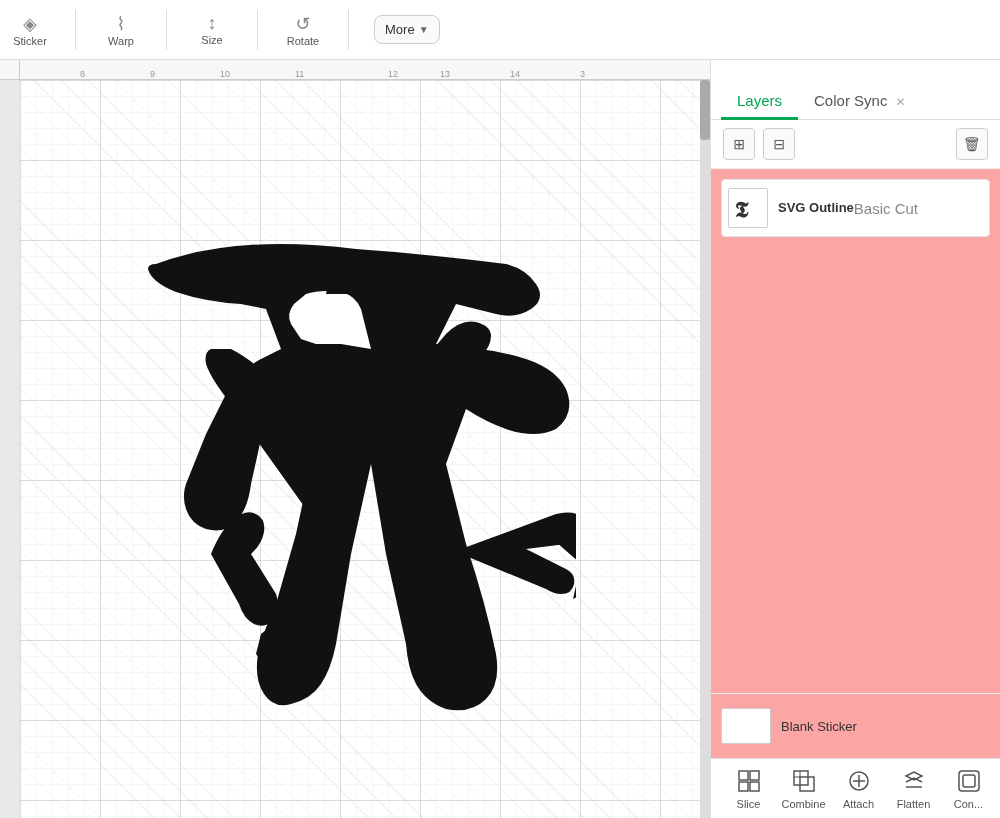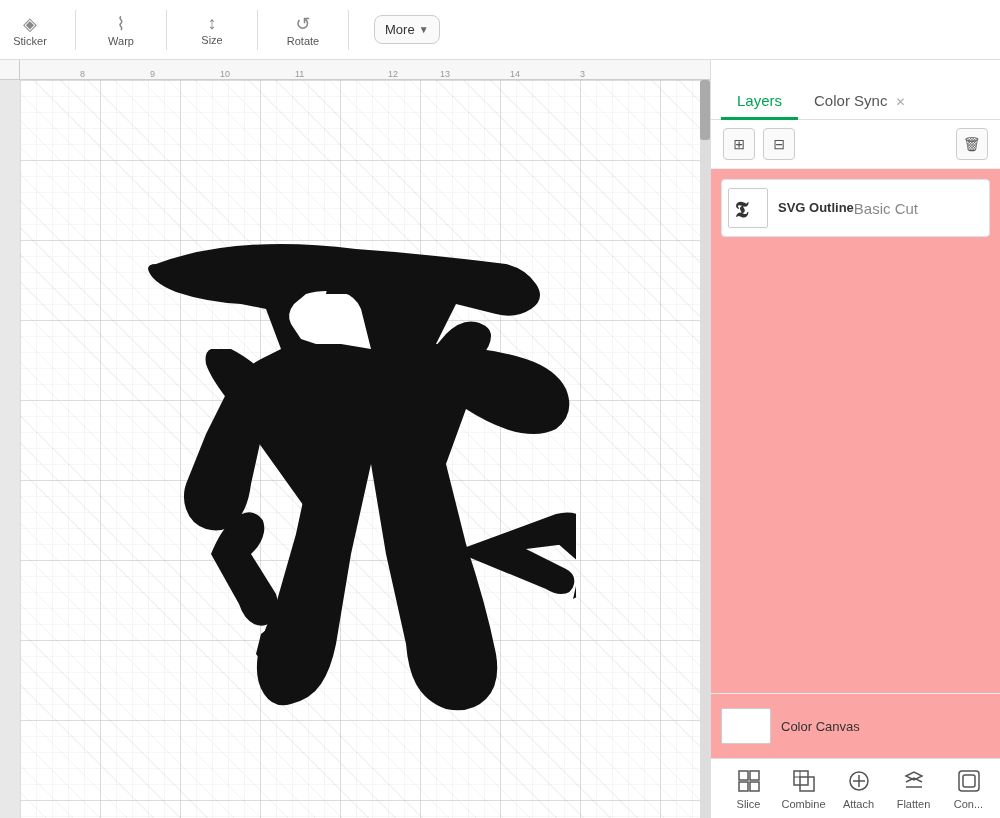--- a/index.html
+++ b/index.html
@@ -431,21 +431,21 @@
         <div class="layer-info">
           <span class="layer-name">SVG Outline</span>
           <span class="layer-sub">Basic Cut</span>
         </div>
       </div>
     </div>
 
     <div class="blank-canvas-section">
       <div class="blank-canvas-item">
         <div class="blank-canvas-thumb"></div>
-        <span class="blank-canvas-label">Color Canvas</span>
+        <span class="blank-canvas-label">Blank Sticker</span>
       </div>
     </div>
 
     <div class="bottom-bar">
       <div class="bottom-action">
         <div class="b-icon">
           <svg width="26" height="26" viewBox="0 0 26 26">
             <rect x="3" y="3" width="9" height="9" fill="none" stroke="#555" stroke-width="1.5"></rect>
             <rect x="14" y="3" width="9" height="9" fill="none" stroke="#555" stroke-width="1.5"></rect>
             <rect x="3" y="14" width="9" height="9" fill="none" stroke="#555" stroke-width="1.5"></rect>

